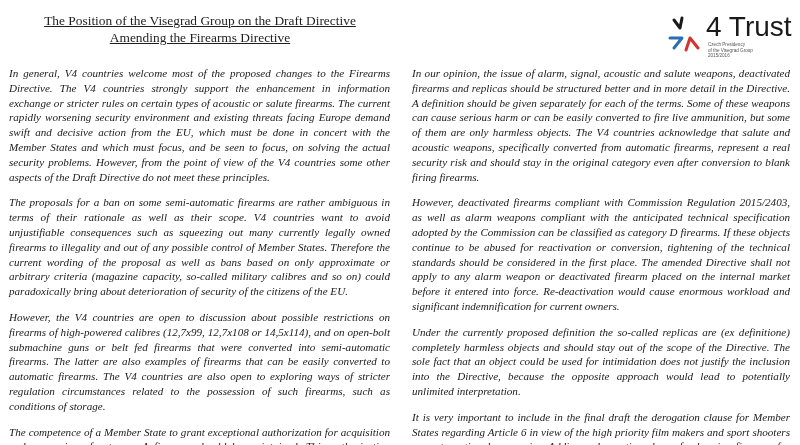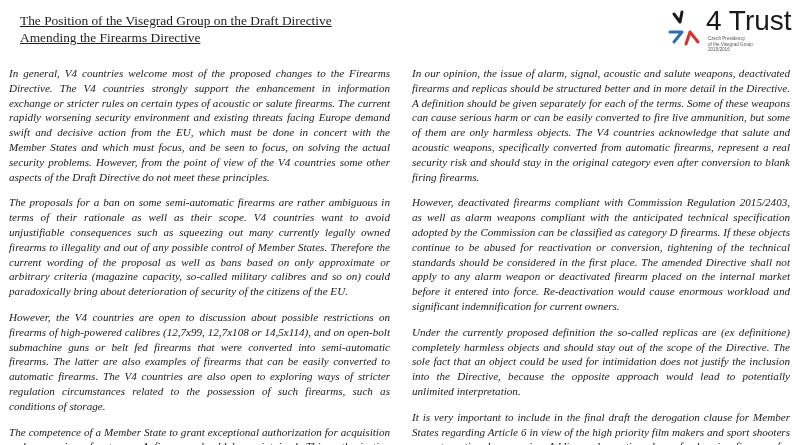--- a/index.html
+++ b/index.html
@@ -6,24 +6,24 @@
   body {
     width: 800px; height: 445px; overflow: hidden;
     background: #ffffff;
     font-family: "Liberation Serif", "DejaVu Serif", serif;
     color: #222;
     position: relative;
   }
   .page { position: absolute; left: 0; top: 0; width: 800px; height: 445px; overflow: hidden; }
   .title {
     position: absolute; left: 20px; top: 12px; width: 360px;
-    font-size: 13.4px; line-height: 17px;
+    text-align: center; font-size: 13.4px; line-height: 17px;
     text-decoration: underline; color: #1e1e1e;
   }
-  .logo { position: absolute; left: 668px; top: 6px; width: 130px; height: 60px; }
+  .logo { position: absolute; left: 668px; top: 12px; width: 130px; height: 60px; }
   .logo svg { position: absolute; left: 0; top: 2px; }
   .logo-word {
     position: absolute; left: 38px; top: 0px;
     font-family: "Liberation Sans", "DejaVu Sans", sans-serif;
     font-size: 28px; line-height: 30px; color: #1a1a1a; letter-spacing: 0px;
   }
   .logo-tag {
     position: absolute; left: 40px; top: 30px; width: 90px;
     font-family: "Liberation Sans", "DejaVu Sans", sans-serif;
     font-size: 4.6px; line-height: 5.6px; color: #555;

